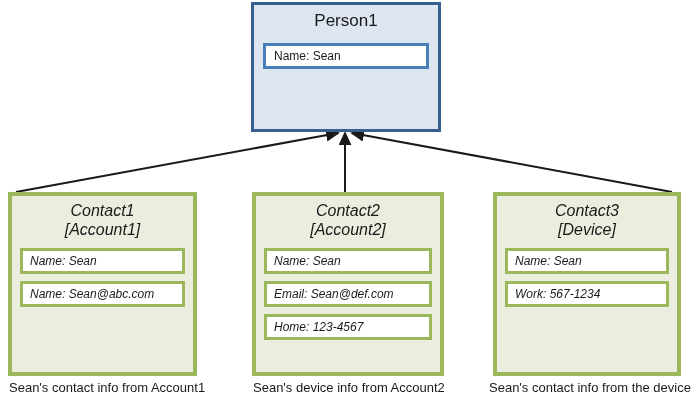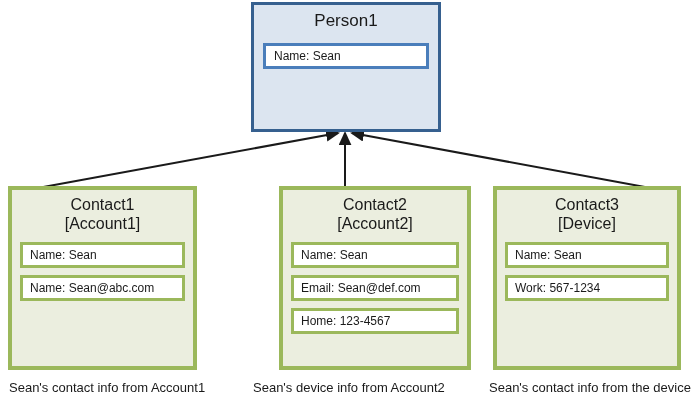--- a/index.html
+++ b/index.html
@@ -48,24 +48,25 @@
     margin-top:12px;
     box-sizing:border-box;
     display:flex;
     align-items:center;
     padding-left:8px;
     font-size:12px;
   }
 
   
   .node.contact{
-    top:186px;
+    top:192px;
     height:184px;
     background:#ebeedf;
     border:4px solid #9bb85b;
+    font-style:italic;
   }
   .node.contact .node-title{
     font-size:16px;
     line-height:19px;
     margin-top:5px;
     text-align:center;
     white-space:pre-line;
   }
   .node.contact .fields{
     margin-top:9px;
@@ -82,21 +83,21 @@
     height:26px;
     box-sizing:border-box;
     display:flex;
     align-items:center;
     padding-left:7px;
     font-size:12px;
     white-space:nowrap;
   }
 
   #contact1{left:8px;width:189px;}
-  #contact2{left:252px;width:192px;margin-left:27px;}
+  #contact2{left:252px;width:192px;}
   #contact3{left:493px;width:188px;}
 
   
   .caption{
     position:absolute;
     font-size:13px;
     line-height:14px;
     color:#1a1a1a;
     white-space:nowrap;
   }

